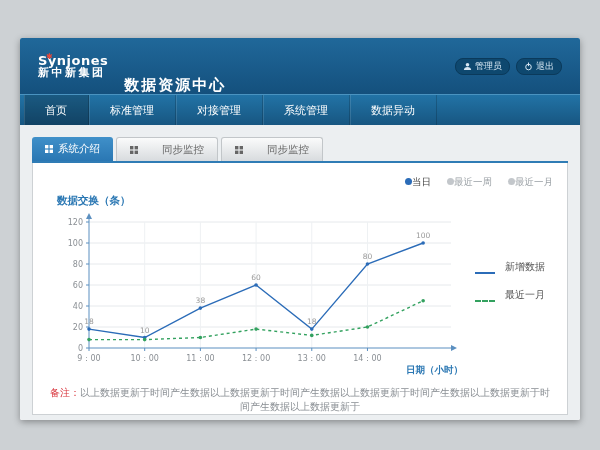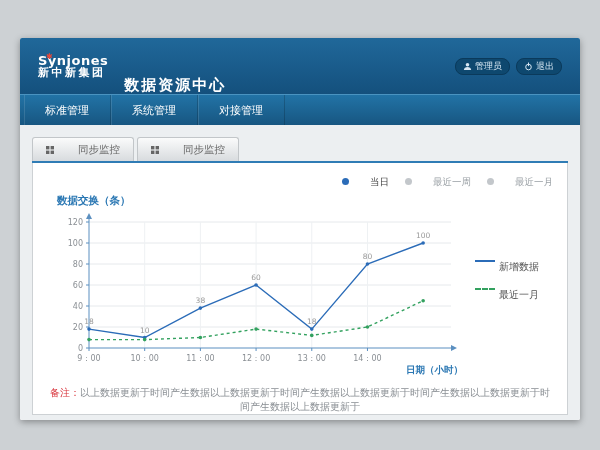--- a/index.html
+++ b/index.html
@@ -28,29 +28,29 @@
   
   .content { flex:1; background:#eceff1; padding:12px; display:flex; flex-direction:column; }
   .tabs { display:flex; align-items:flex-end; border-bottom:2px solid #2f7cb5; height:26px; flex:0 0 auto; }
   .tab { display:flex; align-items:center; gap:5px; padding:0 13px; height:24px; font-size:10.5px;
          border-radius:3px 3px 0 0; margin-right:3px; cursor:pointer; }
   .tab.active { background:linear-gradient(#4090c9,#2a77b3); color:#fff; }
   .tab.inactive { background:linear-gradient(#fafbfb,#d8dbde); border:1px solid #c2c6c9; border-bottom:none; color:#666;gap:24px; }
 
   .panel { flex:1; background:#fff; border:1px solid #cdd1d4; border-top:none; padding:10px 14px 0; display:flex; flex-direction:column; }
   .filters { display:flex; justify-content:flex-end; gap:16px; height:13px; margin-top:2px; }
-  .filter { display:flex; align-items:center; gap:21px; font-size:9.5px; color:#9aa0a5; cursor:pointer; line-height:10px; }
+  .filter { display:flex; align-items:center; gap:0; font-size:9.5px; color:#9aa0a5; cursor:pointer; line-height:10px; }
   .filter .dot { width:7px; height:7px; border-radius:50%; background:#c3c7cb; }
   .filter.active { color:#444; }
   .filter.active .dot { background:#2b6cb8; }
 
   .ylabel { font-size:10.5px; font-weight:bold; color:#2a77b3; margin:6px 0 0 10px; }
   .chart-row { display:flex; align-items:center; }
   .series-legend { margin-left:8px; display:flex; flex-direction:column; gap:14px; margin-top:-26px; width:76px; }
-  .leg-item { display:flex; align-items:flex-start; gap:4px; font-size:10px; color:#555; cursor:pointer; }
+  .leg-item { display:flex; align-items:flex-end; gap:10px; font-size:10px; color:#555; cursor:pointer; }
   .leg-line { width:20px; height:0; border-top:2px solid #2b6cb8; }
   svg text { font-family:"DejaVu Sans","Liberation Sans",sans-serif; }
 
   .note { margin-top:6px; text-align:center; font-size:10px; color:#8a8f94; line-height:14px; }
   .note-prefix { color:#d9363e; }
 </style>
 </head>
 <body>
 
 <div class="page">
@@ -81,27 +81,38 @@
                 <circle cx="5" cy="5.6" r="3.1" fill="none" stroke="#d7e6f2" stroke-width="1.1"></circle>
                 <line x1="5" y1="0.6" x2="5" y2="4.6" stroke="#d7e6f2" stroke-width="1.1"></line>
               </svg>
             </span>
           <span>退出</span>
         </div>
       </div>
     </div>
 
     <div class="nav">
+      <div class="nav-item active">首页</div>
       <div class="nav-item">标准管理</div>
+      <div class="nav-item">对接管理</div>
       <div class="nav-item">系统管理</div>
-      <div class="nav-item">对接管理</div>
+      <div class="nav-item">数据异动</div>
     </div>
 
     <div class="content">
       <div class="tabs">
+        <div class="tab active">
+          <span><svg width="8" height="8" viewBox="0 0 8 8" fill="currentColor">
+                <rect width="3.4" height="3.4"></rect>
+                <rect x="4.6" width="3.4" height="3.4"></rect>
+                <rect y="4.6" width="3.4" height="3.4"></rect>
+                <rect x="4.6" y="4.6" width="3.4" height="3.4"></rect>
+              </svg></span>
+          <span>系统介绍</span>
+        </div>
         <div class="tab inactive">
           <span><svg width="8" height="8" viewBox="0 0 8 8" fill="currentColor">
                 <rect width="3.4" height="3.4"></rect>
                 <rect x="4.6" width="3.4" height="3.4"></rect>
                 <rect y="4.6" width="3.4" height="3.4"></rect>
                 <rect x="4.6" y="4.6" width="3.4" height="3.4"></rect>
               </svg></span>
           <span>同步监控</span>
         </div>
         <div class="tab inactive">

